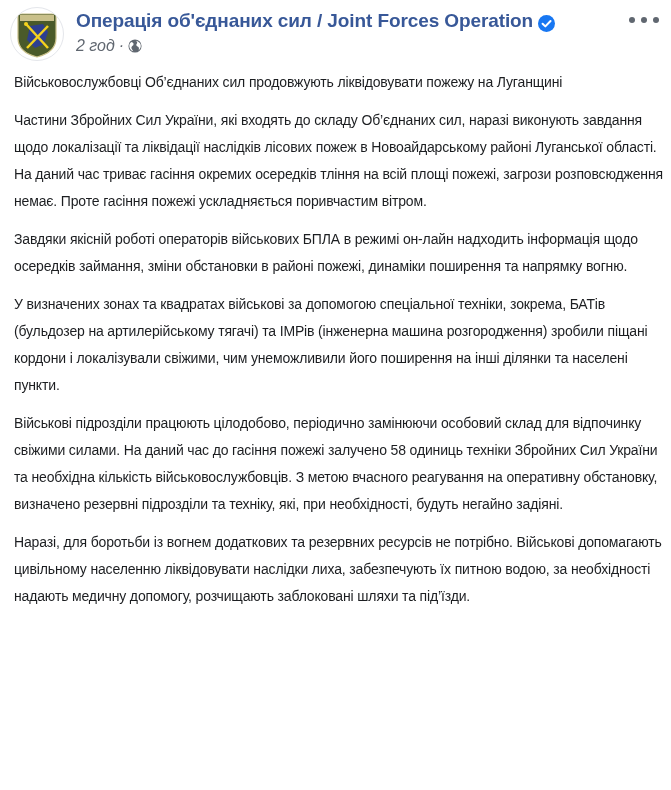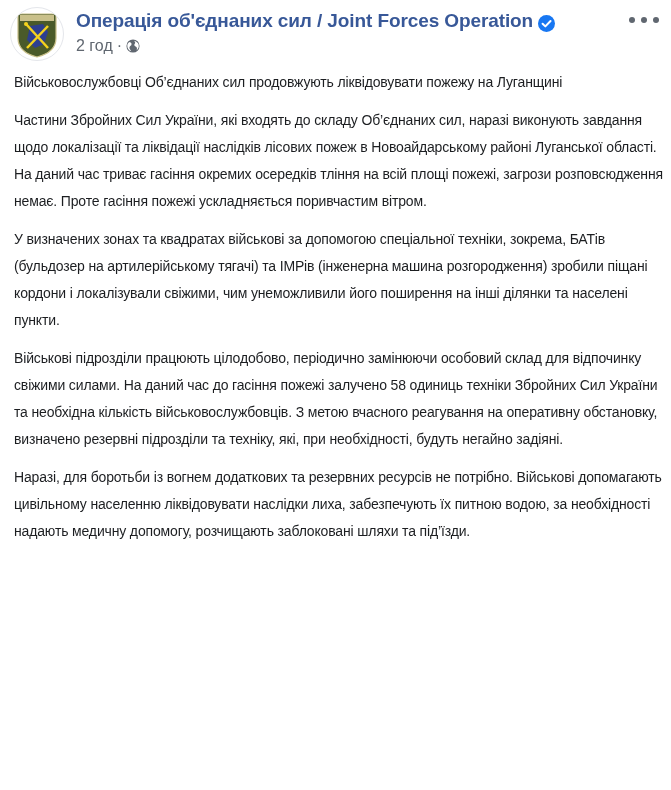--- a/index.html
+++ b/index.html
@@ -24,21 +24,21 @@
   }
   .page-name {
     font-size: 19px; font-weight: bold; color: #385898;
     letter-spacing: -0.1px; white-space: nowrap; cursor: pointer;
   }
   .verified {
     margin-left: 5px; width: 17px; height: 17px; display: inline-block;
   }
   .meta-row {
     position: absolute; left: 76px; top: 36px; height: 20px;
-    display: flex; align-items: center; color: #606770; font-size: 16px;
+    display: flex; align-items: center; color: #606770; font-size: 16px; font-style: italic;
   }
   .meta-row .dot { margin: 0 4px; }
   .globe { width: 14px; height: 14px; display: inline-block; }
   .more-button {
     position: absolute; right: 12px; top: 10px; width: 30px; height: 20px;
     display: flex; align-items: center; justify-content: space-between; cursor: pointer;
   }
   .more-button span { width: 6px; height: 6px; border-radius: 50%; background: #606770; display: block; }
 
   .post-body {
@@ -86,16 +86,17 @@
   <div class="more-button">
     <span></span>
     <span></span>
     <span></span>
   </div>
 </div>
 
 <div class="post-body">
   <p>Військовослужбовці Об’єднаних сил продовжують ліквідовувати пожежу на Луганщині</p>
   <p>Частини Збройних Сил України, які входять до складу Об’єднаних сил, наразі виконують завдання щодо локалізації та ліквідації наслідків лісових пожеж в Новоайдарському районі Луганської області. На даний час триває гасіння окремих осередків тління на всій площі пожежі, загрози розповсюдження немає. Проте гасіння пожежі ускладняється поривчастим вітром.</p>
+  <p>Завдяки якісній роботі операторів військових БПЛА в режимі он-лайн надходить інформація щодо осередків займання, зміни обстановки в районі пожежі, динаміки поширення та напрямку вогню.</p>
   <p>У визначених зонах та квадратах військові за допомогою спеціальної техніки, зокрема, БАТів (бульдозер на артилерійському тягачі) та ІМРів (інженерна машина розгородження) зробили піщані кордони і локалізували свіжими, чим унеможливили його поширення на інші ділянки та населені пункти.</p>
   <p>Військові підрозділи працюють цілодобово, періодично замінюючи особовий склад для відпочинку свіжими силами. На даний час до гасіння пожежі залучено 58 одиниць техніки Збройних Сил України та необхідна кількість військовослужбовців. З метою вчасного реагування на оперативну обстановку, визначено резервні підрозділи та техніку, які, при необхідності, будуть негайно задіяні.</p>
   <p>Наразі, для боротьби із вогнем додаткових та резервних ресурсів не потрібно. Військові допомагають цивільному населенню ліквідовувати наслідки лиха, забезпечують їх питною водою, за необхідності надають медичну допомогу, розчищають заблоковані шляхи та під’їзди.</p>
 </div>
 
 </body></html>

